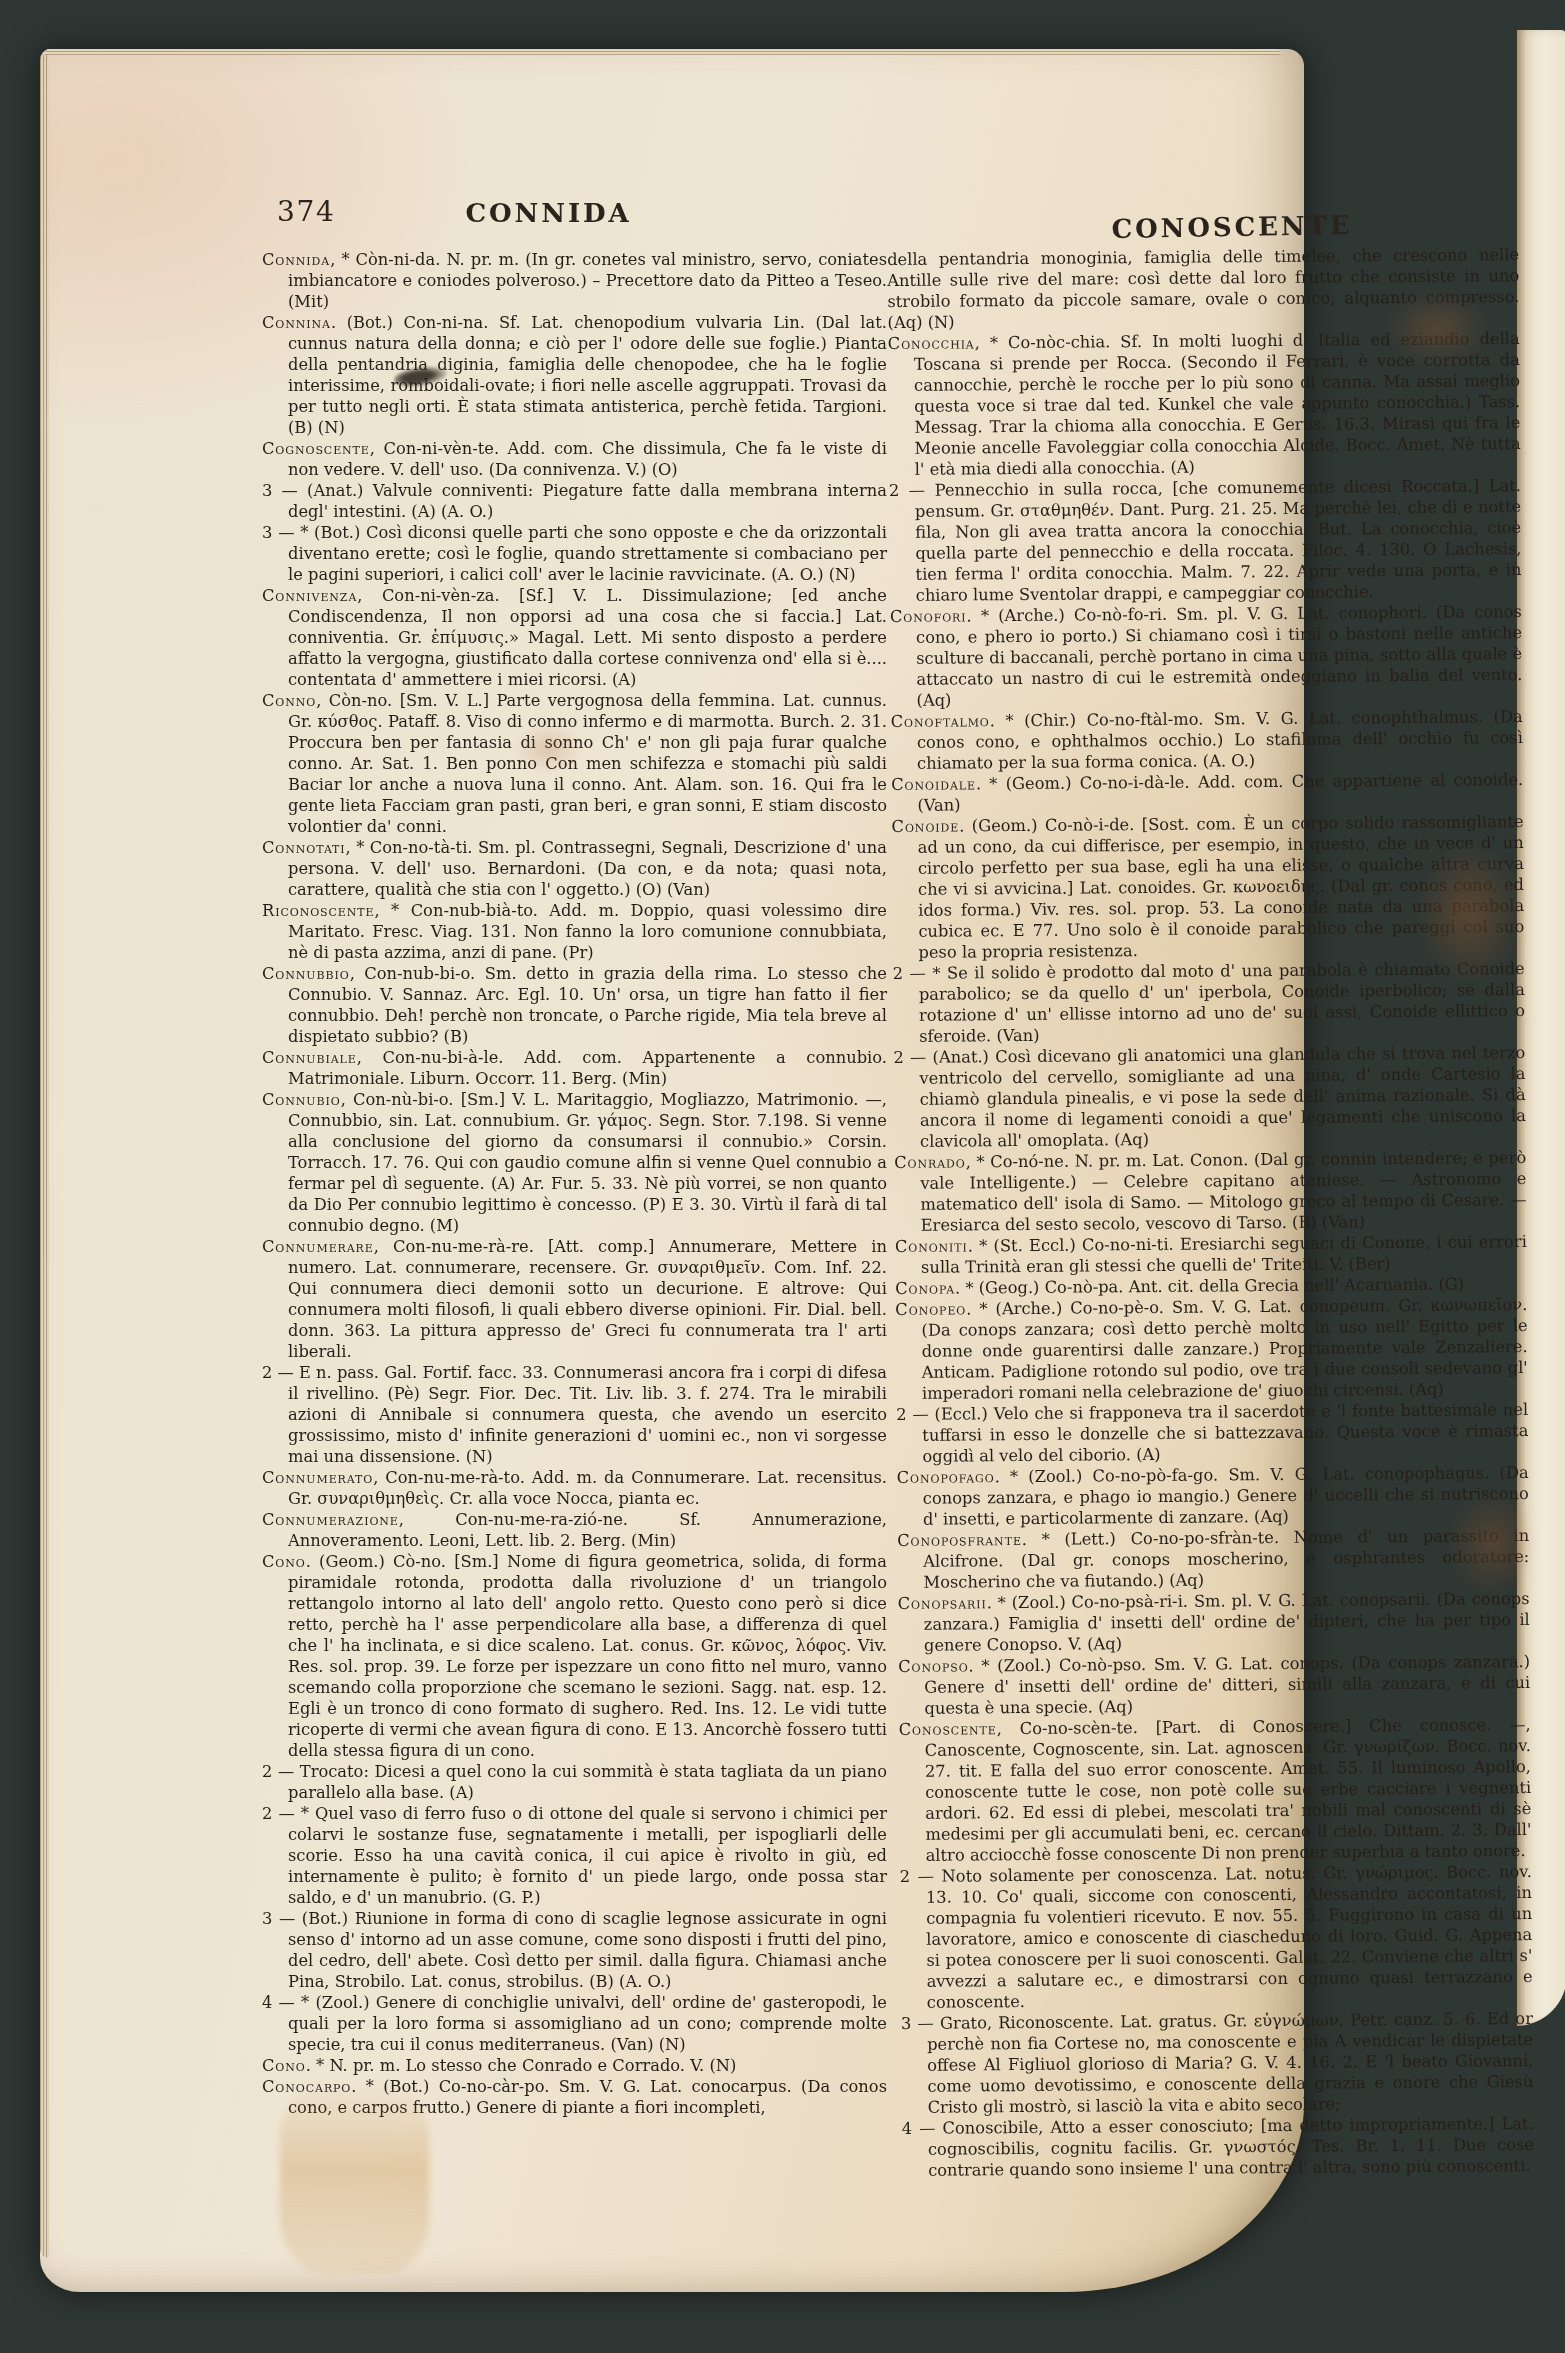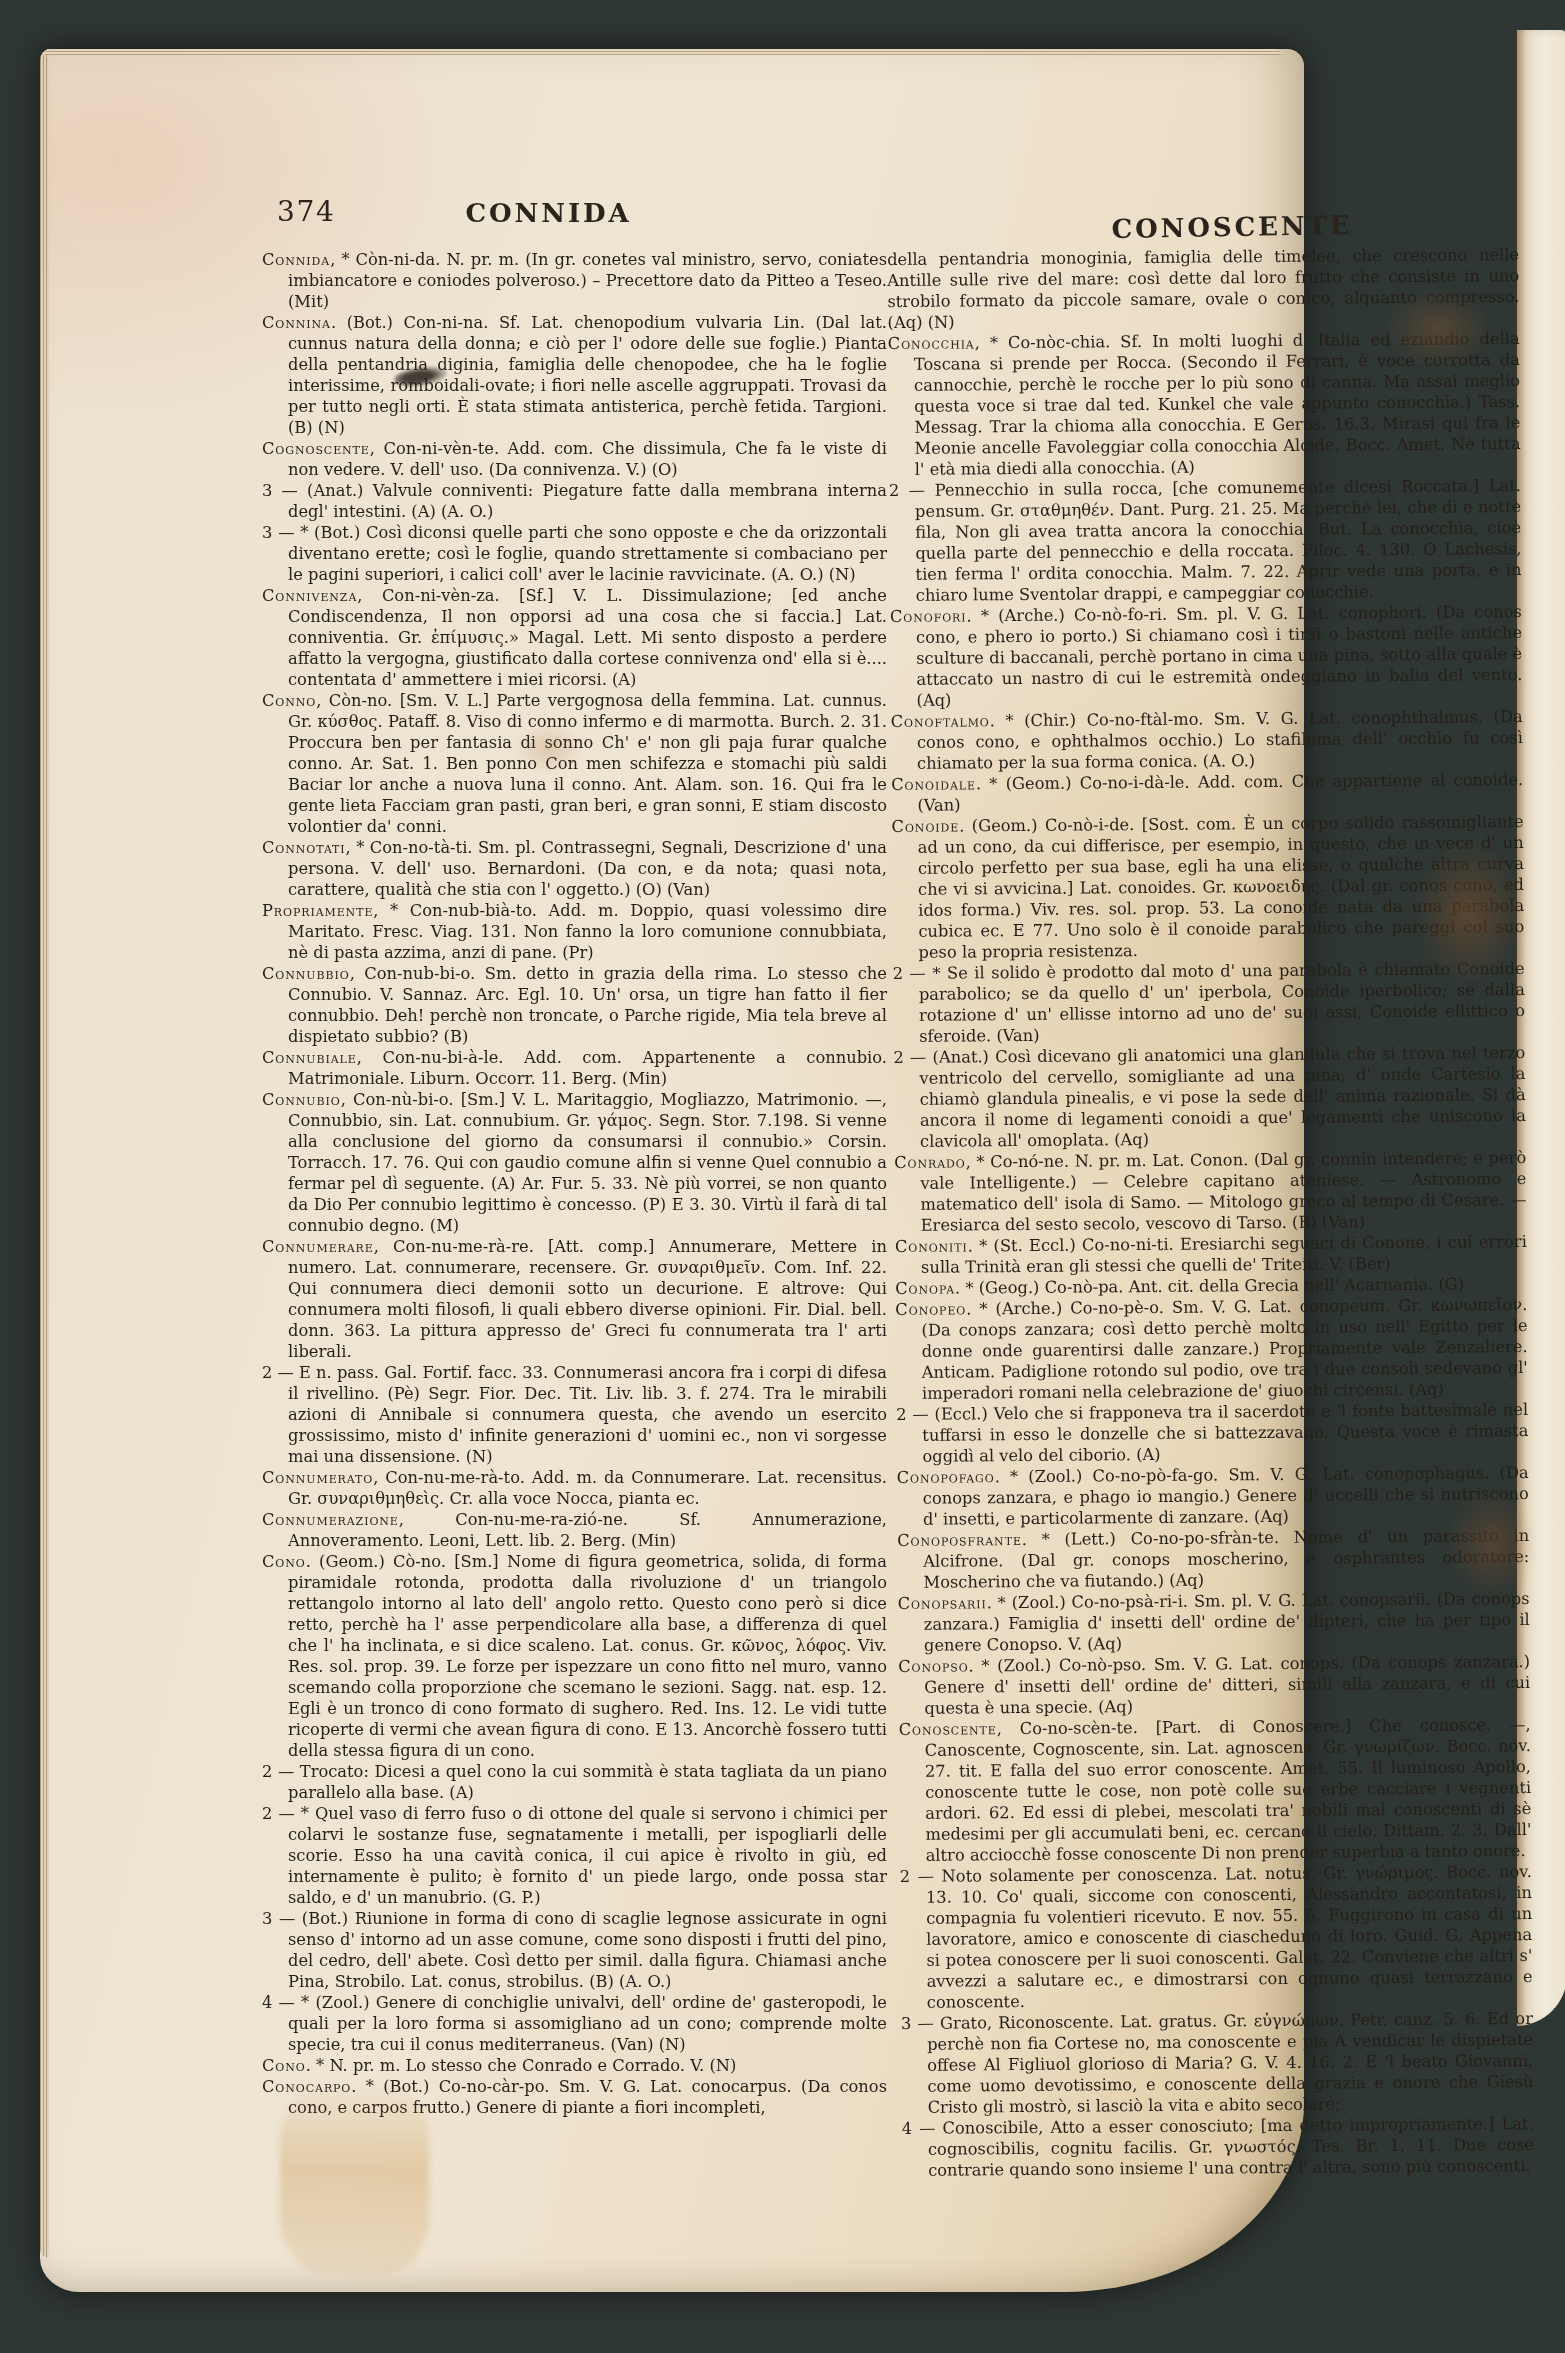--- a/index.html
+++ b/index.html
@@ -90,21 +90,21 @@
   <div class="columns">
     <div class="col col-left">
         <p class="entry"><span class="headword">Connida</span>, * Còn-ni-da. N. pr. m. (In gr. conetes val ministro, servo, coniates imbiancatore e coniodes polveroso.) – Precettore dato da Pitteo a Teseo. (Mit)</p>
         <p class="entry"><span class="headword">Connina</span>. (Bot.) Con-ni-na. Sf. Lat. chenopodium vulvaria Lin. (Dal lat. cunnus natura della donna; e ciò per l' odore delle sue foglie.) Pianta della pentandria diginia, famiglia delle chenopodee, che ha le foglie interissime, romboidali-ovate; i fiori nelle ascelle aggruppati. Trovasi da per tutto negli orti. È stata stimata antisterica, perchè fetida. Targioni. (B) (N)</p>
         <p class="entry"><span class="headword">Cognoscente</span>, Con-ni-vèn-te. Add. com. Che dissimula, Che fa le viste di non vedere. V. dell' uso. (Da connivenza. V.) (O)</p>
         <p class="sense">3 — (Anat.) Valvule conniventi: Piegature fatte dalla membrana interna degl' intestini. (A) (A. O.)</p>
         <p class="sense">3 — * (Bot.) Così diconsi quelle parti che sono opposte e che da orizzontali diventano erette; così le foglie, quando strettamente si combaciano per le pagini superiori, i calici coll' aver le lacinie ravvicinate. (A. O.) (N)</p>
         <p class="entry"><span class="headword">Connivenza</span>, Con-ni-vèn-za. [Sf.] V. L. Dissimulazione; [ed anche Condiscendenza, Il non opporsi ad una cosa che si faccia.] Lat. conniventia. Gr. ἐπίμυσις.» Magal. Lett. Mi sento disposto a perdere affatto la vergogna, giustificato dalla cortese connivenza ond' ella si è.... contentata d' ammettere i miei ricorsi. (A)</p>
         <p class="entry"><span class="headword">Conno</span>, Còn-no. [Sm. V. L.] Parte vergognosa della femmina. Lat. cunnus. Gr. κύσθος. Pataff. 8. Viso di conno infermo e di marmotta. Burch. 2. 31. Proccura ben per fantasia di sonno Ch' e' non gli paja furar qualche conno. Ar. Sat. 1. Ben ponno Con men schifezza e stomachi più saldi Baciar lor anche a nuova luna il conno. Ant. Alam. son. 16. Qui fra le gente lieta Facciam gran pasti, gran beri, e gran sonni, E stiam discosto volontier da' conni.</p>
         <p class="entry"><span class="headword">Connotati</span>, * Con-no-tà-ti. Sm. pl. Contrassegni, Segnali, Descrizione d' una persona. V. dell' uso. Bernardoni. (Da con, e da nota; quasi nota, carattere, qualità che stia con l' oggetto.) (O) (Van)</p>
-        <p class="entry"><span class="headword">Propriamente</span>, * Con-nub-bià-to. Add. m. Doppio, quasi volessimo dire Maritato. Fresc. Viag. 131. Non fanno la loro comunione connubbiata, nè di pasta azzima, anzi di pane. (Pr)</p>
+        <p class="entry"><span class="headword">Riconoscente</span>, * Con-nub-bià-to. Add. m. Doppio, quasi volessimo dire Maritato. Fresc. Viag. 131. Non fanno la loro comunione connubbiata, nè di pasta azzima, anzi di pane. (Pr)</p>
         <p class="entry"><span class="headword">Connubbio</span>, Con-nub-bi-o. Sm. detto in grazia della rima. Lo stesso che Connubio. V. Sannaz. Arc. Egl. 10. Un' orsa, un tigre han fatto il fier connubbio. Deh! perchè non troncate, o Parche rigide, Mia tela breve al dispietato subbio? (B)</p>
         <p class="entry"><span class="headword">Connubiale</span>, Con-nu-bi-à-le. Add. com. Appartenente a connubio. Matrimoniale. Liburn. Occorr. 11. Berg. (Min)</p>
         <p class="entry"><span class="headword">Connubio</span>, Con-nù-bi-o. [Sm.] V. L. Maritaggio, Mogliazzo, Matrimonio. —, Connubbio, sin. Lat. connubium. Gr. γάμος. Segn. Stor. 7.198. Si venne alla conclusione del giorno da consumarsi il connubio.» Corsin. Torracch. 17. 76. Qui con gaudio comune alfin si venne Quel connubio a fermar pel dì seguente. (A) Ar. Fur. 5. 33. Nè più vorrei, se non quanto da Dio Per connubio legittimo è concesso. (P) E 3. 30. Virtù il farà di tal connubio degno. (M)</p>
         <p class="entry"><span class="headword">Connumerare</span>, Con-nu-me-rà-re. [Att. comp.] Annumerare, Mettere in numero. Lat. connumerare, recensere. Gr. συναριθμεῖν. Com. Inf. 22. Qui connumera dieci demonii sotto un decurione. E altrove: Qui connumera molti filosofi, li quali ebbero diverse opinioni. Fir. Dial. bell. donn. 363. La pittura appresso de' Greci fu connumerata tra l' arti liberali.</p>
         <p class="sense">2 — E n. pass. Gal. Fortif. facc. 33. Connumerasi ancora fra i corpi di difesa il rivellino. (Pè) Segr. Fior. Dec. Tit. Liv. lib. 3. f. 274. Tra le mirabili azioni di Annibale si connumera questa, che avendo un esercito grossissimo, misto d' infinite generazioni d' uomini ec., non vi sorgesse mai una dissensione. (N)</p>
         <p class="entry"><span class="headword">Connumerato</span>, Con-nu-me-rà-to. Add. m. da Connumerare. Lat. recensitus. Gr. συναριθμηθεὶς. Cr. alla voce Nocca, pianta ec.</p>
         <p class="entry"><span class="headword">Connumerazione</span>, Con-nu-me-ra-zió-ne. Sf. Annumerazione, Annoveramento. Leoni, Lett. lib. 2. Berg. (Min)</p>
         <p class="entry"><span class="headword">Cono</span>. (Geom.) Cò-no. [Sm.] Nome di figura geometrica, solida, di forma piramidale rotonda, prodotta dalla rivoluzione d' un triangolo rettangolo intorno al lato dell' angolo retto. Questo cono però si dice retto, perchè ha l' asse perpendicolare alla base, a differenza di quel che l' ha inclinata, e si dice scaleno. Lat. conus. Gr. κῶνος, λόφος. Viv. Res. sol. prop. 39. Le forze per ispezzare un cono fitto nel muro, vanno scemando colla proporzione che scemano le sezioni. Sagg. nat. esp. 12. Egli è un tronco di cono formato di sughero. Red. Ins. 12. Le vidi tutte ricoperte di vermi che avean figura di cono. E 13. Ancorchè fossero tutti della stessa figura di un cono.</p>
         <p class="sense">2 — Trocato: Dicesi a quel cono la cui sommità è stata tagliata da un piano parallelo alla base. (A)</p>
         <p class="sense">2 — * Quel vaso di ferro fuso o di ottone del quale si servono i chimici per colarvi le sostanze fuse, segnatamente i metalli, per ispogliarli delle scorie. Esso ha una cavità conica, il cui apice è rivolto in giù, ed internamente è pulito; è fornito d' un piede largo, onde possa star saldo, e d' un manubrio. (G. P.)</p>

